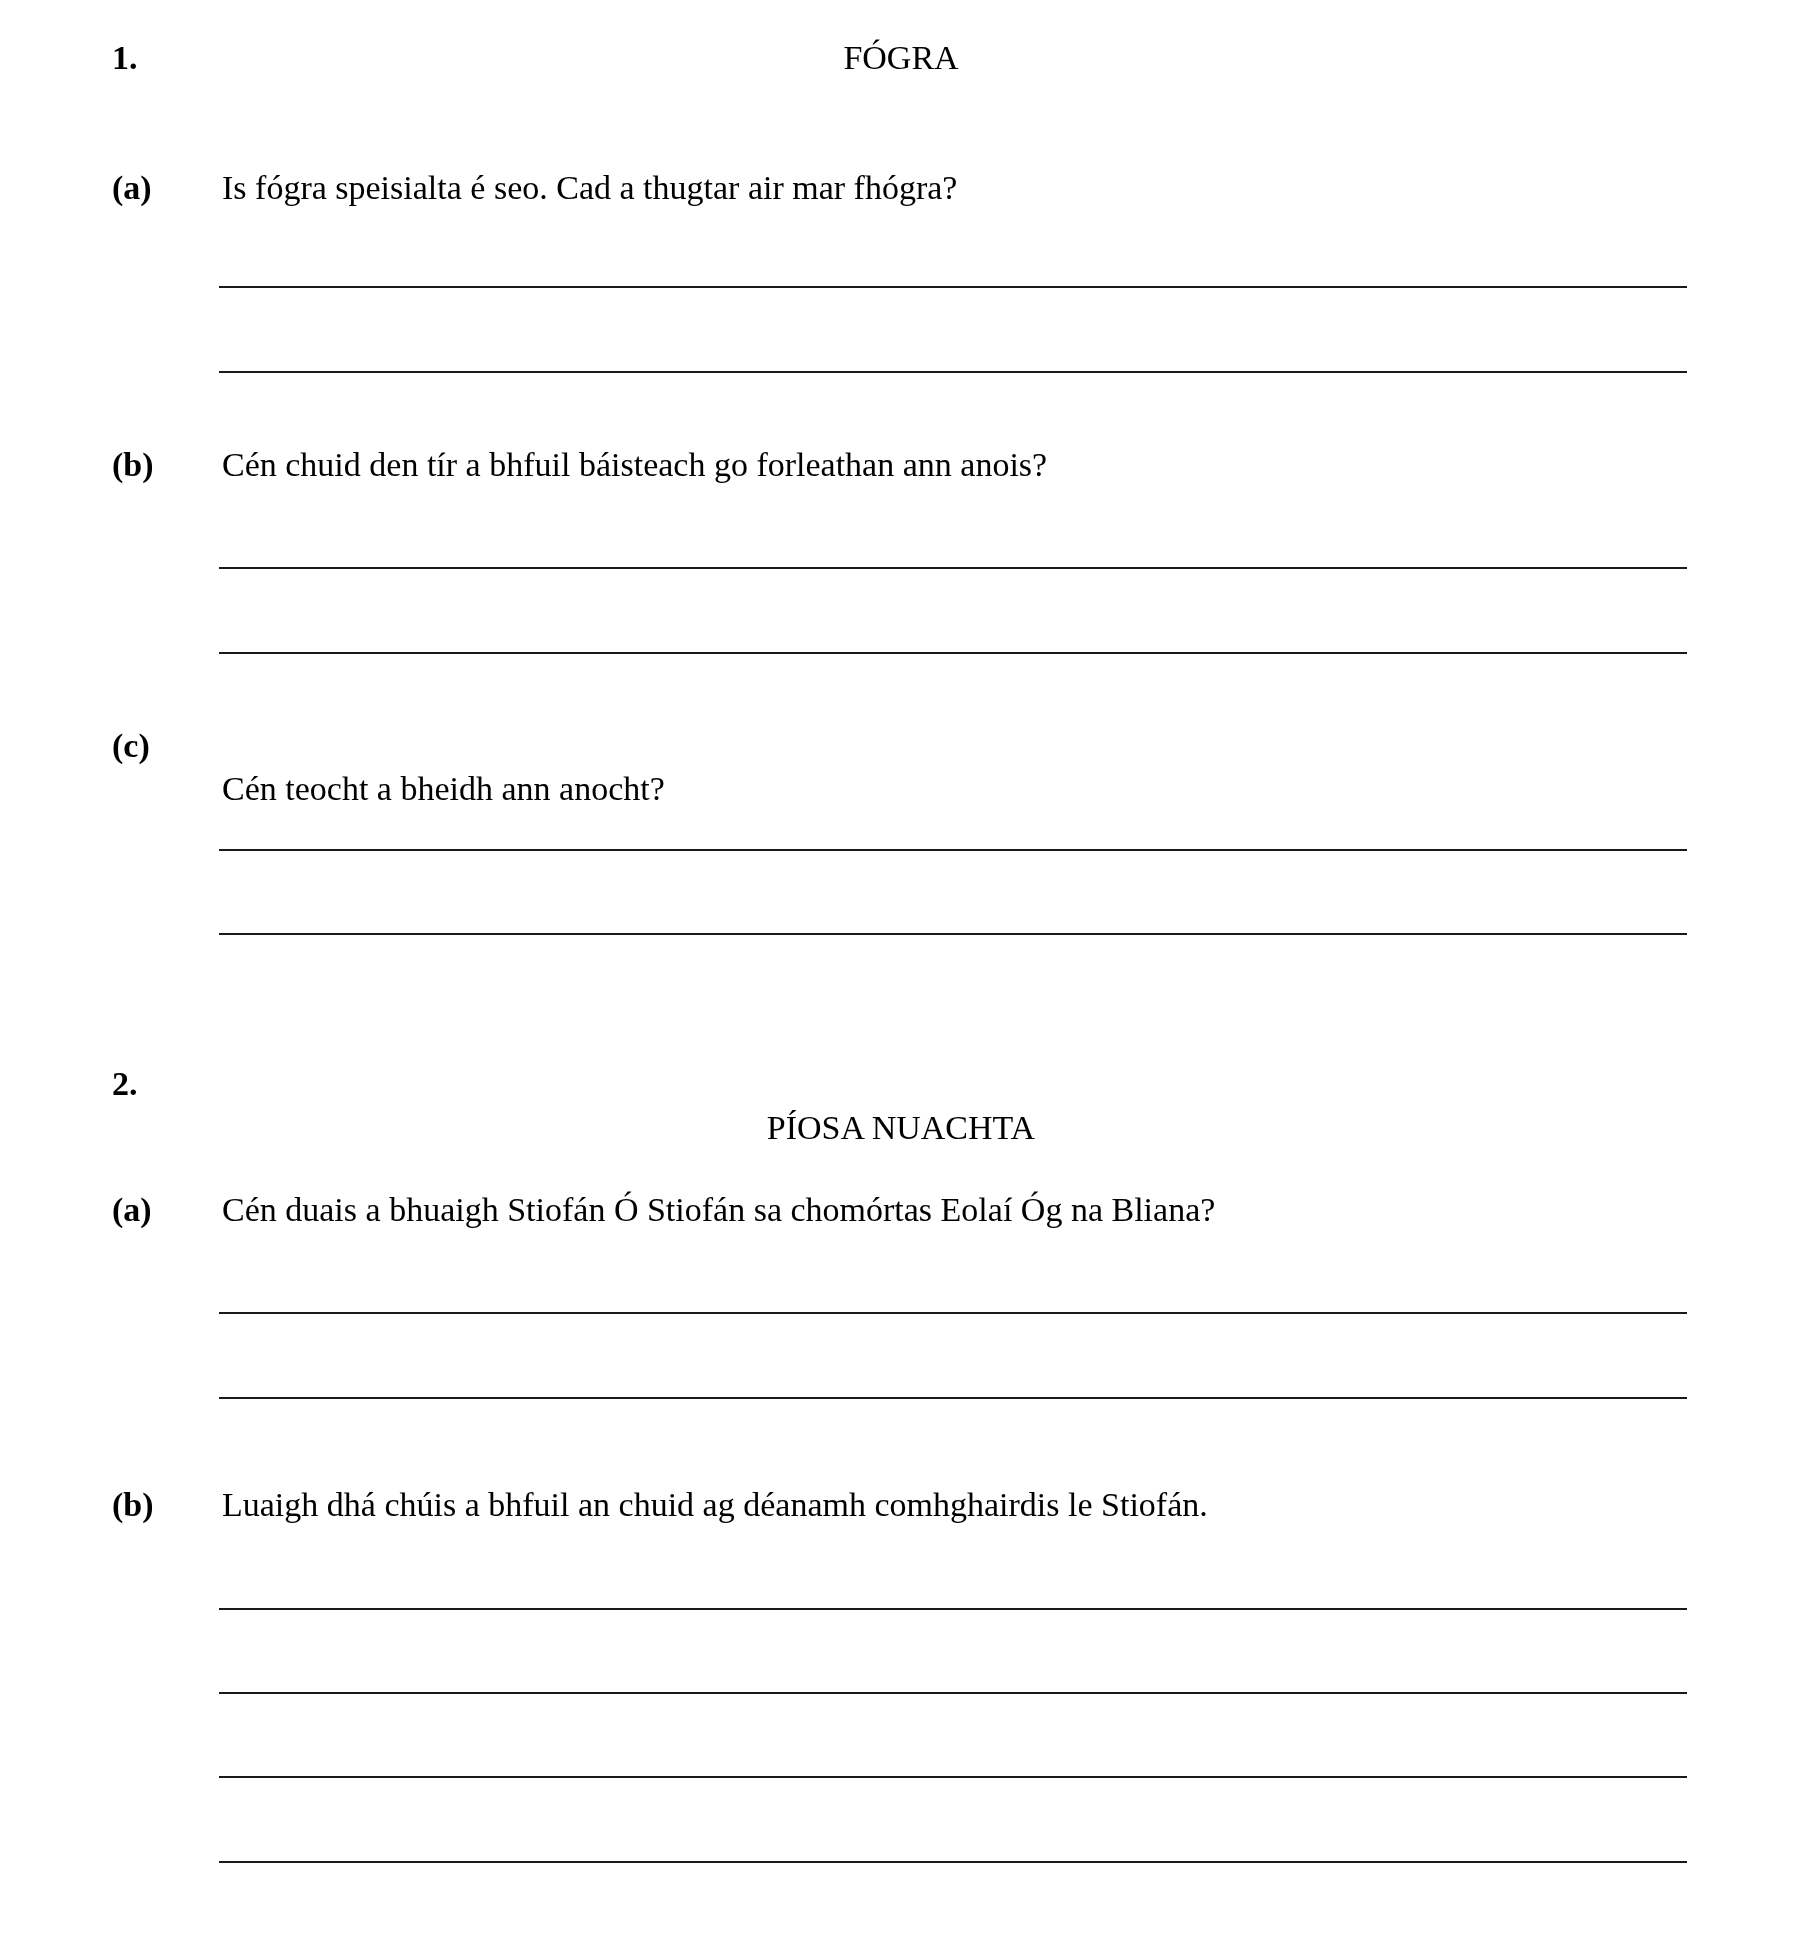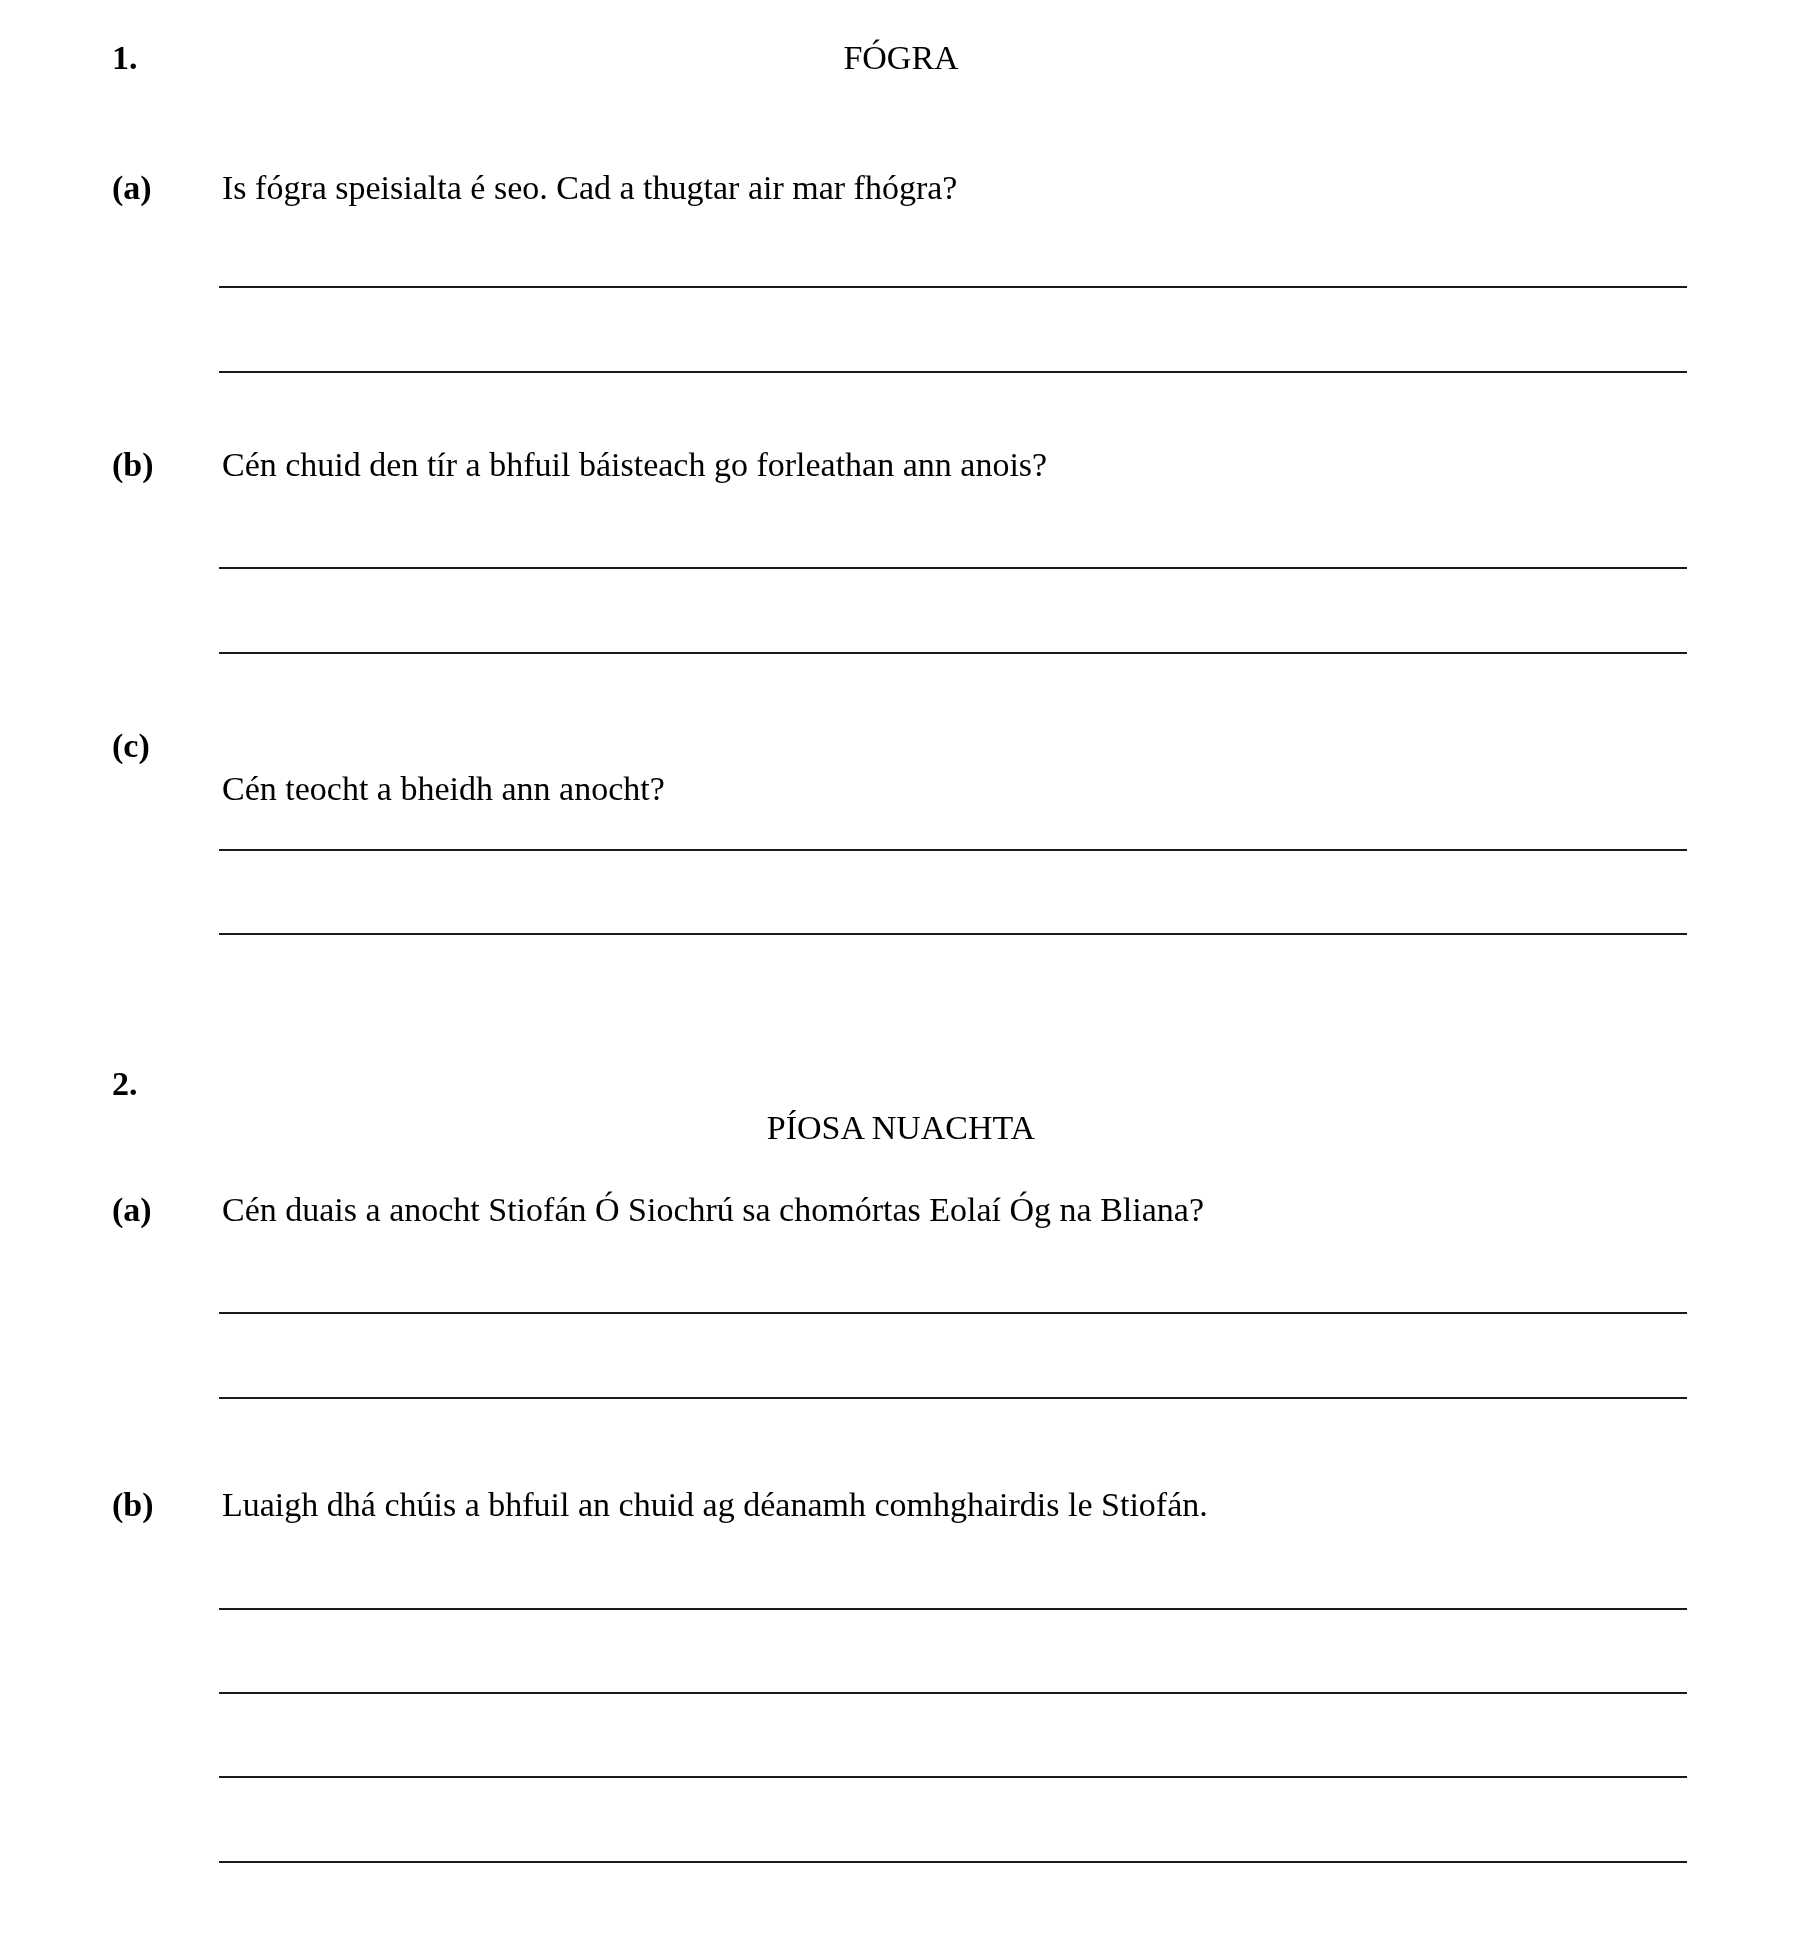--- a/index.html
+++ b/index.html
@@ -68,21 +68,21 @@
     <div class="abs answer-line" style="top:933px;"></div>
   </div>
 </div>
 
 <div>
   <div class="abs txt num" style="top:1067px;">2.</div>
   <div class="abs txt heading" style="top:1067px;margin-top:44px;">PÍOSA NUACHTA</div>
 
   <div>
     <div class="abs txt label" style="top:1193px;">(a)</div>
-    <div class="abs txt question" style="top:1193px;"><span>Cén duais a anocht Stiofán Ó Siochrú sa chomórtas Eolaí Óg na Bliana?</span></div>
+    <div class="abs txt question" style="top:1193px;"><span>Cén duais a bhuaigh Stiofán Ó Stiofán sa chomórtas Eolaí Óg na Bliana?</span></div>
     <div class="abs answer-line" style="top:1312px;"></div>
     <div class="abs answer-line" style="top:1397px;"></div>
   </div>
 
   <div>
     <div class="abs txt label" style="top:1488px;">(b)</div>
     <div class="abs txt question" style="top:1488px;"><span>Luaigh </span><b>dhá</b><span> chúis a bhfuil an chuid ag déanamh comhghairdis le Stiofán.</span></div>
     <div class="abs answer-line" style="top:1608px;"></div>
     <div class="abs answer-line" style="top:1692px;"></div>
     <div class="abs answer-line" style="top:1776px;"></div>

